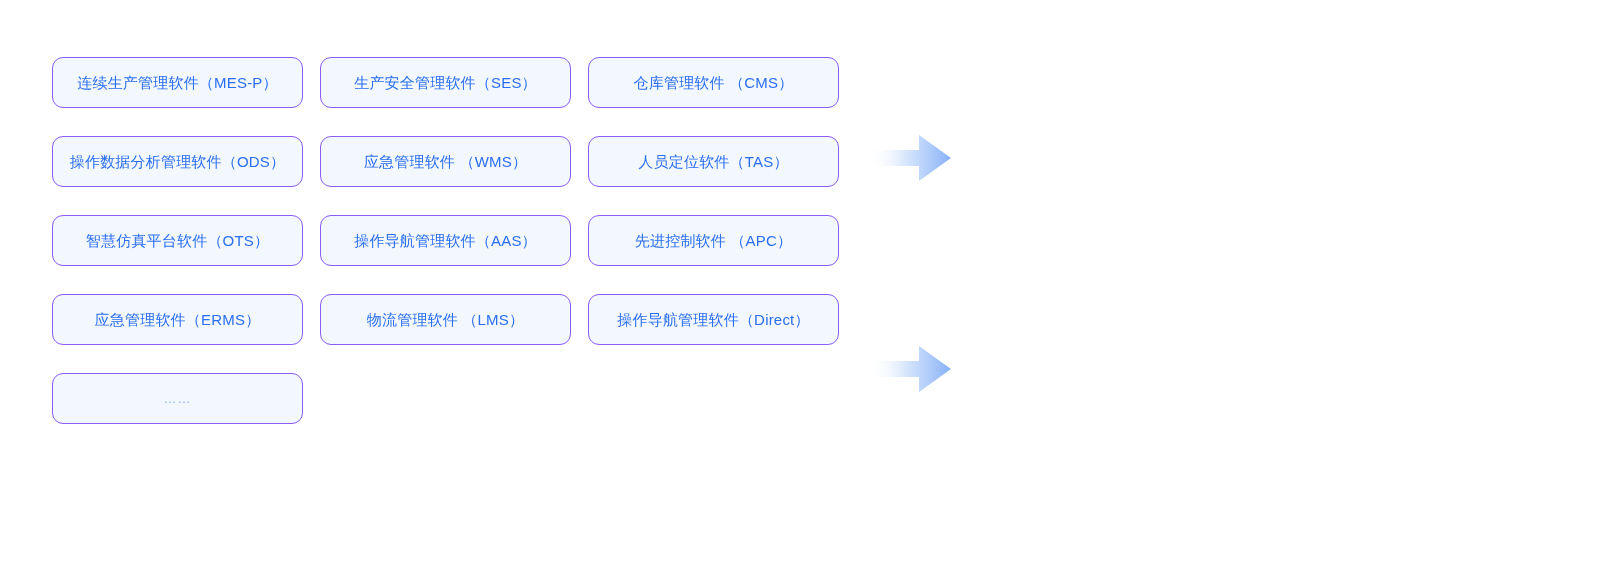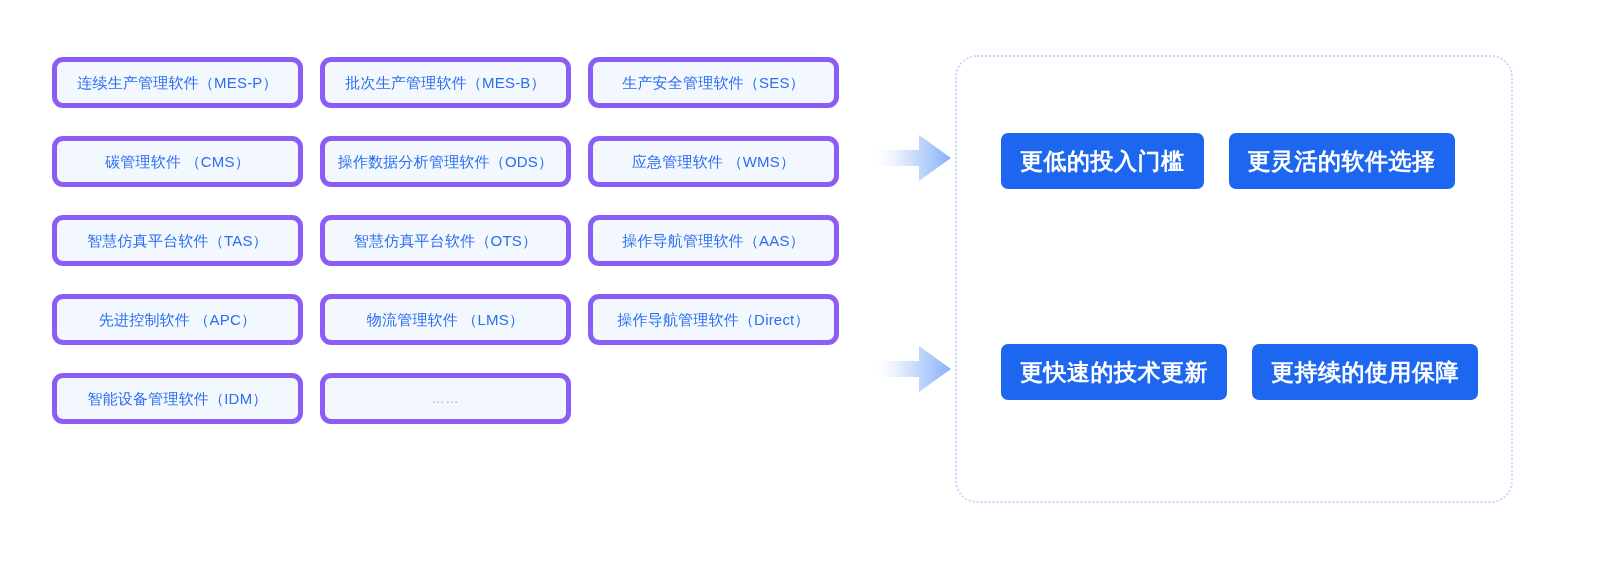--- a/index.html
+++ b/index.html
@@ -31,21 +31,21 @@
     width: 786px;
     display: grid;
     grid-template-columns: 251px 251px 251px;
     column-gap: 17px;
     row-gap: 28px;
   }
 
   .software-card {
     height: 51px;
     box-sizing: border-box;
-    border: 5px solid #8b5cf6;
+    border: 1px solid #8b5cf6;
     border-radius: 11px;
     background: #f3f7fe;
     display: flex;
     align-items: center;
     justify-content: center;
     padding: 0 8px;
   }
   .software-card .card-label {
     font-size: 15px;
     line-height: 1.2;
@@ -120,54 +120,51 @@
 </head>
 <body>
 
 <div id="canvas">
 
   <div id="software-grid">
       <div class="software-card">
         <span class="card-label">连续生产管理软件（MES-P）</span>
       </div>
       <div class="software-card">
-        <span class="card-label">批次生产管理软件（MES-B）</span>
-      </div>
-      <div class="software-card">
         <span class="card-label">生产安全管理软件（SES）</span>
       </div>
       <div class="software-card">
-        <span class="card-label">碳管理软件 （CMS）</span>
+        <span class="card-label">仓库管理软件 （CMS）</span>
       </div>
       <div class="software-card">
         <span class="card-label">操作数据分析管理软件（ODS）</span>
       </div>
       <div class="software-card">
         <span class="card-label">应急管理软件 （WMS）</span>
       </div>
       <div class="software-card">
-        <span class="card-label">智慧仿真平台软件（TAS）</span>
+        <span class="card-label">人员定位软件（TAS）</span>
       </div>
       <div class="software-card">
         <span class="card-label">智慧仿真平台软件（OTS）</span>
       </div>
       <div class="software-card">
         <span class="card-label">操作导航管理软件（AAS）</span>
       </div>
       <div class="software-card">
         <span class="card-label">先进控制软件 （APC）</span>
       </div>
       <div class="software-card">
+        <span class="card-label">应急管理软件（ERMS）</span>
+      </div>
+      <div class="software-card">
         <span class="card-label">物流管理软件 （LMS）</span>
       </div>
       <div class="software-card">
         <span class="card-label">操作导航管理软件（Direct）</span>
-      </div>
-      <div class="software-card">
-        <span class="card-label">智能设备管理软件（IDM）</span>
       </div>
       <div class="software-card ellipsis-card">
         <span class="card-label">……</span>
       </div>
       <div class="software-card empty-slot"></div>
     </div>
 
   <div class="flow-arrow" id="flow-arrow-top">
     <svg viewBox="0 0 86 56" xmlns="http://www.w3.org/2000/svg" aria-hidden="true">
       <defs>
@@ -187,32 +184,14 @@
         <linearGradient id="arrGradB" x1="0" y1="0" x2="1" y2="0">
           <stop offset="0%" stop-color="#ffffff" stop-opacity="0"></stop>
           <stop offset="45%" stop-color="#cfe1fc" stop-opacity="0.85"></stop>
           <stop offset="100%" stop-color="#86b0f8" stop-opacity="1"></stop>
         </linearGradient>
       </defs>
       <path d="M2,20 L52,20 L52,5 L84,28 L52,51 L52,36 L2,36 Z" fill="url(#arrGradB)" stroke="none" stroke-linejoin="round"></path>
     </svg>
   </div>
 
-  <div id="benefits-panel">
-    <div class="benefit-row" id="benefit-row-1">
-        <div class="benefit-chip">
-          <span class="chip-label">更低的投入门槛</span>
-        </div>
-        <div class="benefit-chip">
-          <span class="chip-label">更灵活的软件选择</span>
-        </div>
-      </div>
-    <div class="benefit-row" id="benefit-row-2">
-        <div class="benefit-chip">
-          <span class="chip-label">更快速的技术更新</span>
-        </div>
-        <div class="benefit-chip">
-          <span class="chip-label">更持续的使用保障</span>
-        </div>
-      </div>
-  </div>
 
 </div>
 
 </body></html>

